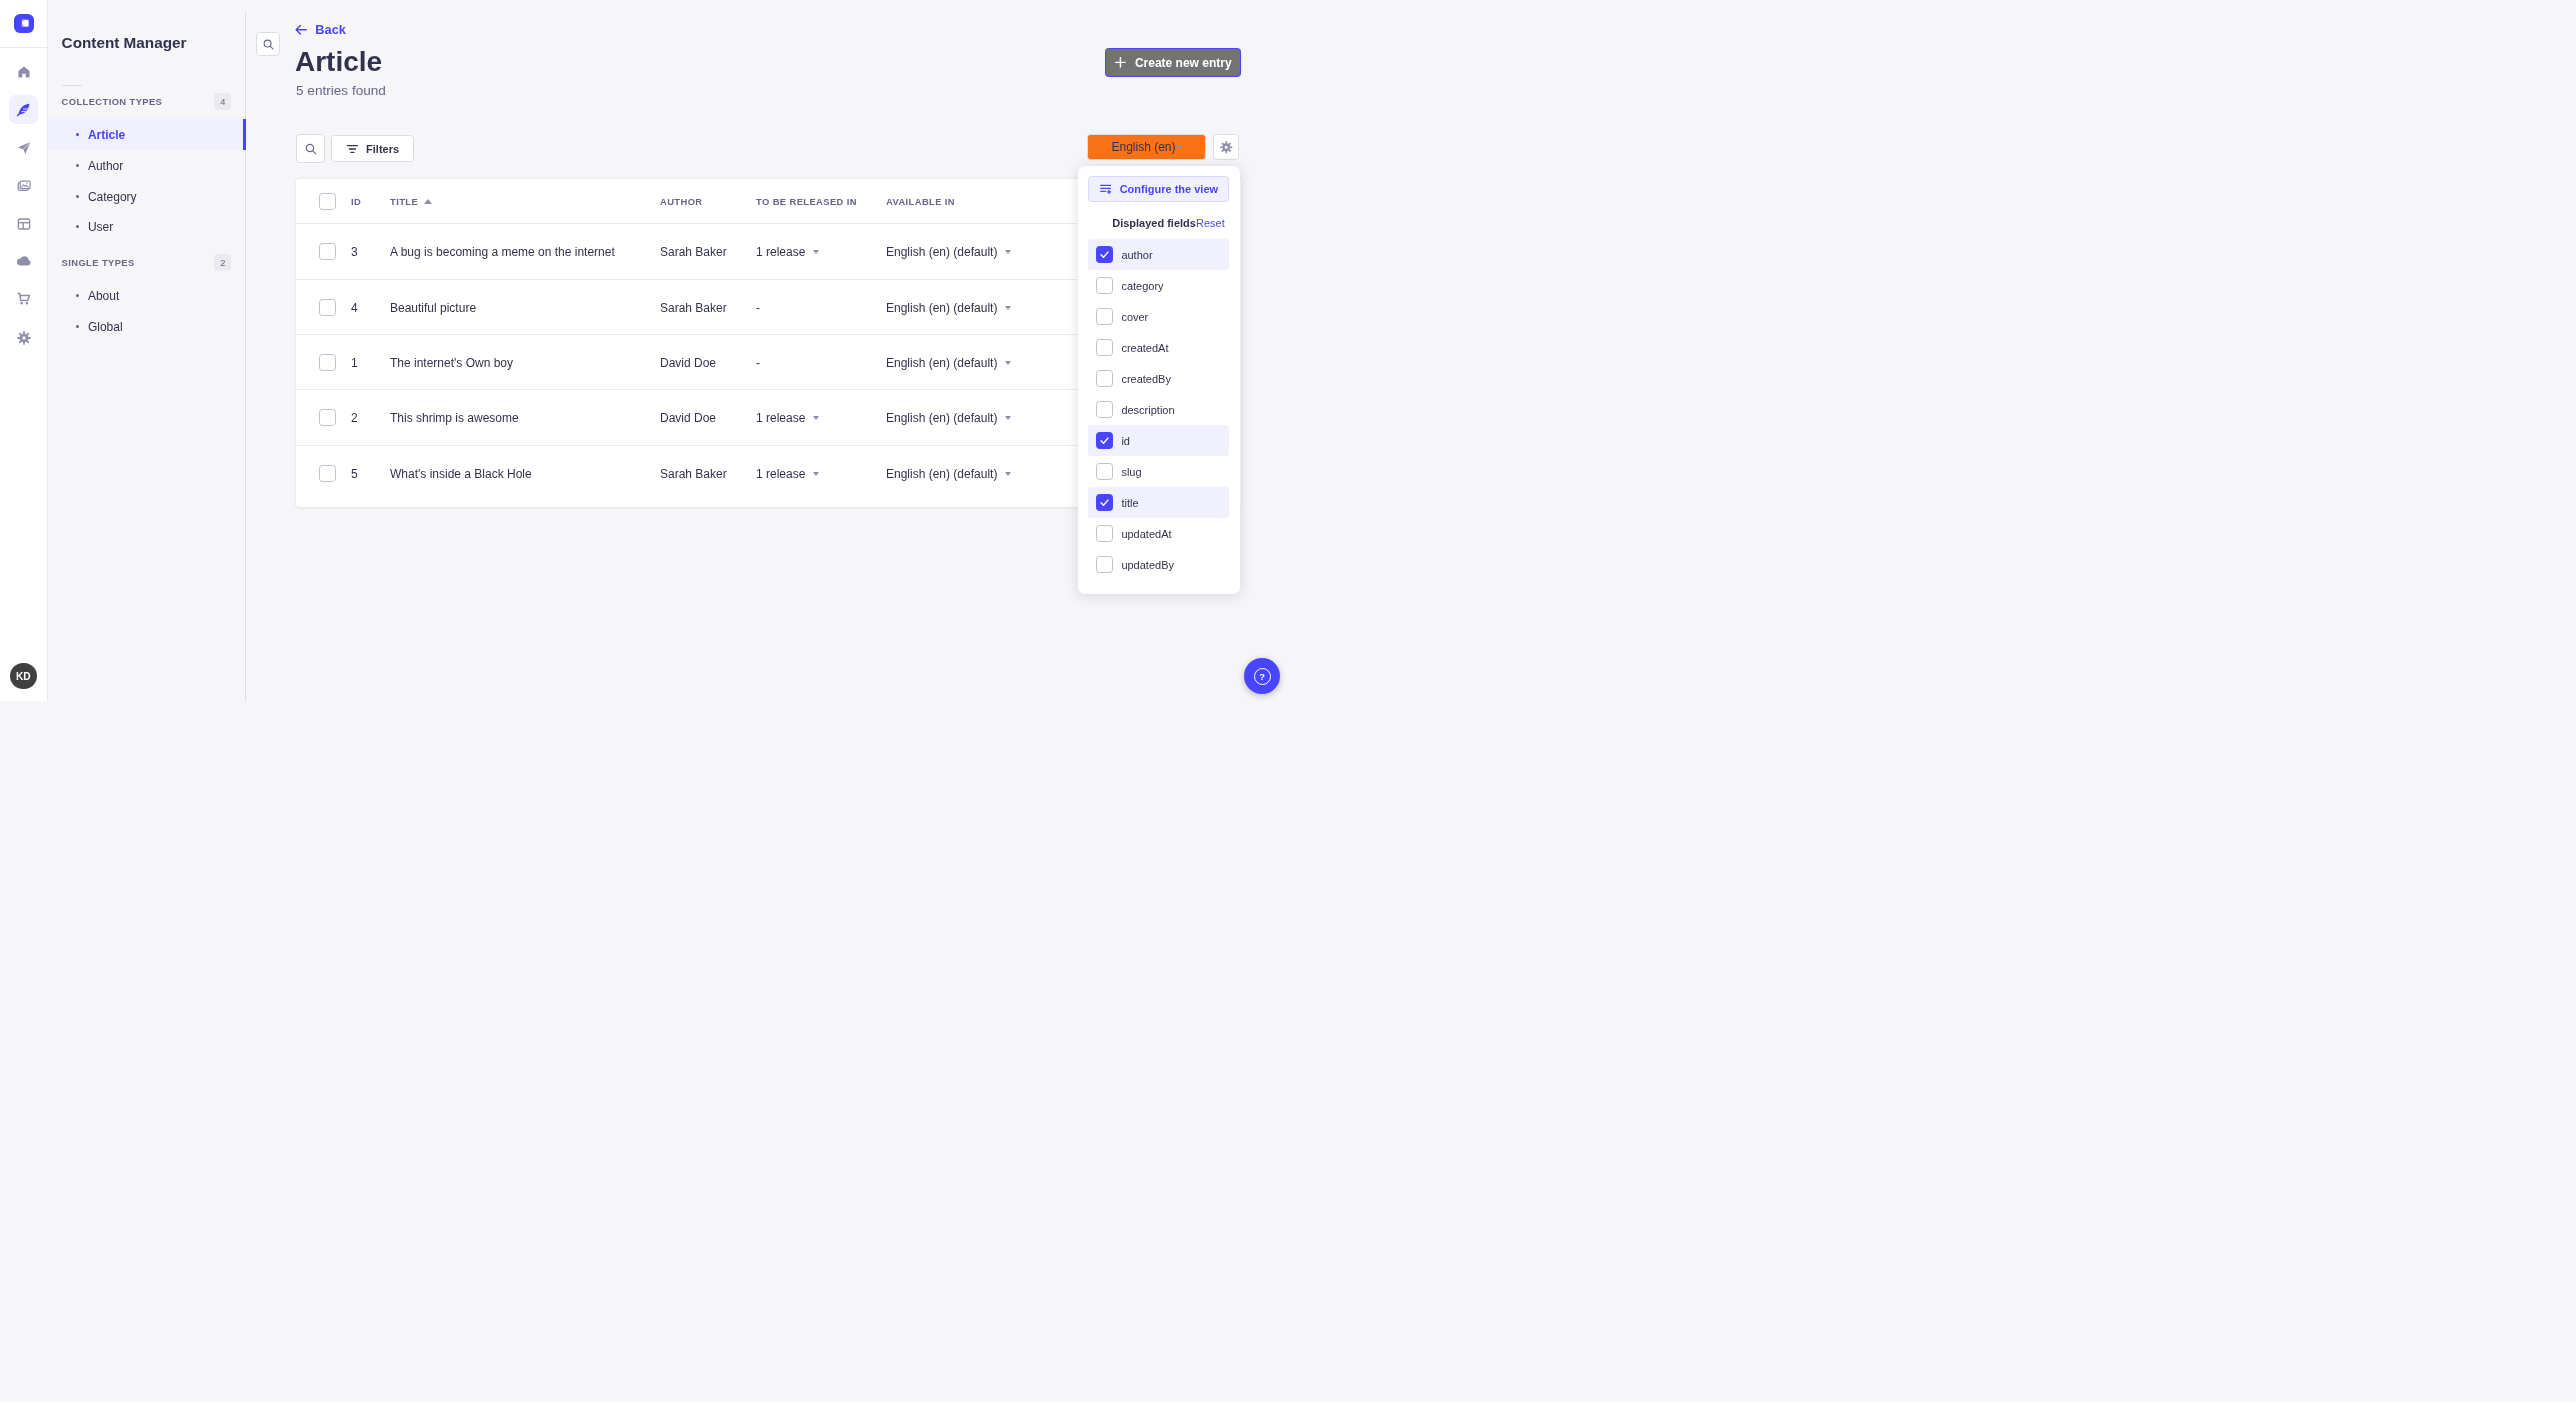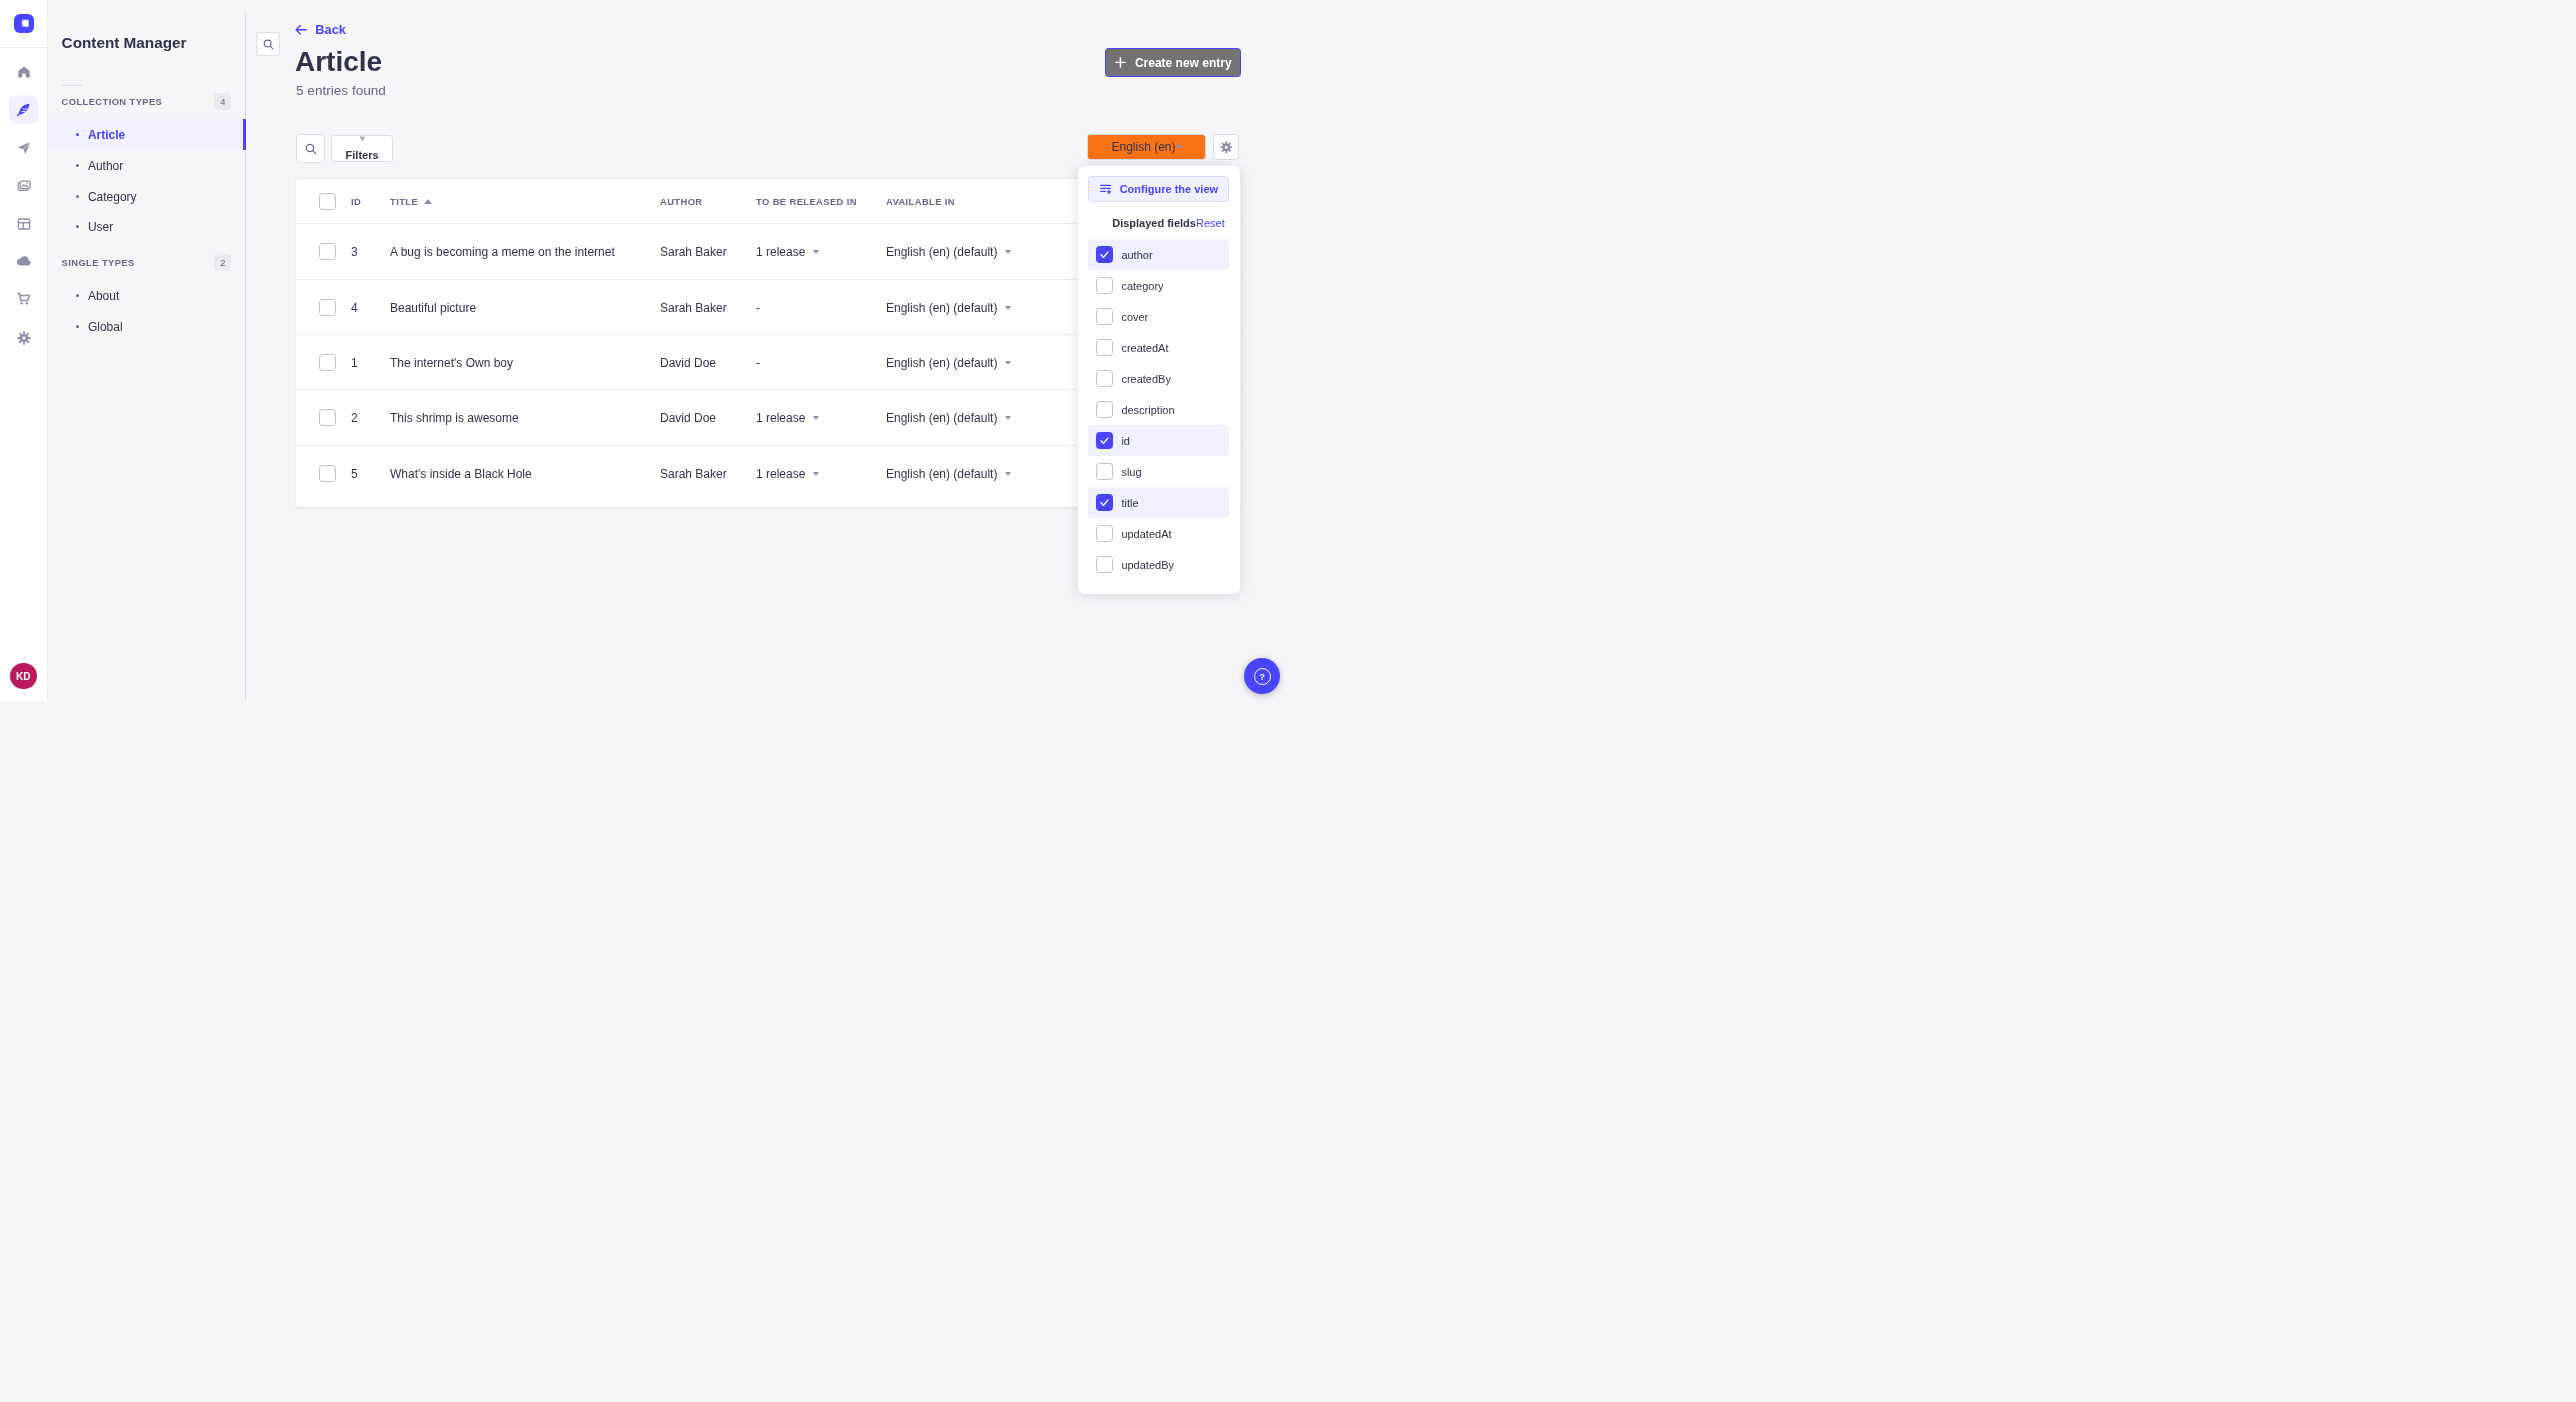--- a/index.html
+++ b/index.html
@@ -14,21 +14,21 @@
   .rail { position:absolute; left:0; top:0; bottom:0; width:48px;
           background:#FFFFFF; border-right:0.9px solid #EAEAEF; z-index:20; }
   .logo-cell { position:absolute; left:0; top:0; width:48px; height:48px;
                border-bottom:0.9px solid #EAEAEF; display:flex; align-items:center; justify-content:center; }
   .logo { width:19.6px; height:19.6px; border-radius:6px; background:#4945FF;
           display:flex; align-items:center; justify-content:center; }
   .rail-btn { position:absolute; left:10.2px; width:27px; height:27px; border:none; background:transparent;
               border-radius:6.8px; display:flex; align-items:center; justify-content:center; cursor:pointer; }
   .rail-btn.active { background:#F0F0FF; width:29px; height:29px; left:9.4px; }
   .avatar { position:absolute; left:10.2px; top:663px; width:26.4px; height:26.4px; border-radius:50%;
-            background:#be185d; color:#FFF; font-size:10.2px; font-weight:bold;
+            background:#404040; color:#FFF; font-size:10.2px; font-weight:bold;
             display:flex; align-items:center; justify-content:center; cursor:pointer; }
 
   
   .subnav { position:absolute; left:48px; top:12px; bottom:0; width:198px;
             background:#F6F6F9; border-right:0.9px solid #DCDCE4; z-index:10; }
   .subnav-title { position:absolute; left:13.6px; top:22px; font-size:15.3px; font-weight:bold; color:#32324D; }
   .subnav-search { position:absolute; left:208px; top:20.4px; width:24px; height:24px;
                    background:#FFF; border:0.9px solid #DCDCE4; border-radius:3.4px;
                    display:flex; align-items:center; justify-content:center; cursor:pointer; }
   .subnav-hr { position:absolute; left:13.6px; top:73px; width:20.4px; height:0.9px; background:#DCDCE4; border:none; }
@@ -52,21 +52,21 @@
                 font-size:12px; font-weight:bold; display:flex; align-items:center; justify-content:center;
                 gap:7.7px; cursor:pointer; font-family:inherit; }
 
   
   .icon-sq { position:absolute; background:#FFF; border:0.9px solid #DCDCE4; border-radius:3.4px;
              display:flex; align-items:center; justify-content:center; cursor:pointer; }
   .search-btn { left:296px; top:134px; width:29px; height:29px; }
   .filters-btn { position:absolute; left:331px; top:135px; height:27px; padding:0 13.6px;
                  background:#FFF; border:0.9px solid #DCDCE4; border-radius:3.4px;
                  display:flex; align-items:center; gap:7.7px; font-size:11px; font-weight:bold; color:#32324D;
-                 cursor:pointer; font-family:inherit;flex-direction:column; }
+                 cursor:pointer; font-family:inherit; }
   .locale-select { position:absolute; left:1087px; top:134px; width:119px; height:26.4px;
                    background:#f97316; border:0.9px solid #DCDCE4; border-radius:3.4px;
                    display:flex; align-items:center; justify-content:center; padding:0 10.2px;
                    font-size:12px; color:#32324D; cursor:pointer; }
   .gear-btn { left:1213px; top:134px; width:26.4px; height:26.4px; }
 
   .chev { width:0; height:0; border-left:3.4px solid transparent; border-right:3.4px solid transparent;
           border-top:4.3px solid #8E8EA9; display:inline-block; }
   .sort-up { width:0; height:0; border-left:4.3px solid transparent; border-right:4.3px solid transparent;
              border-bottom:5.1px solid #8E8EA9; display:inline-block; }

